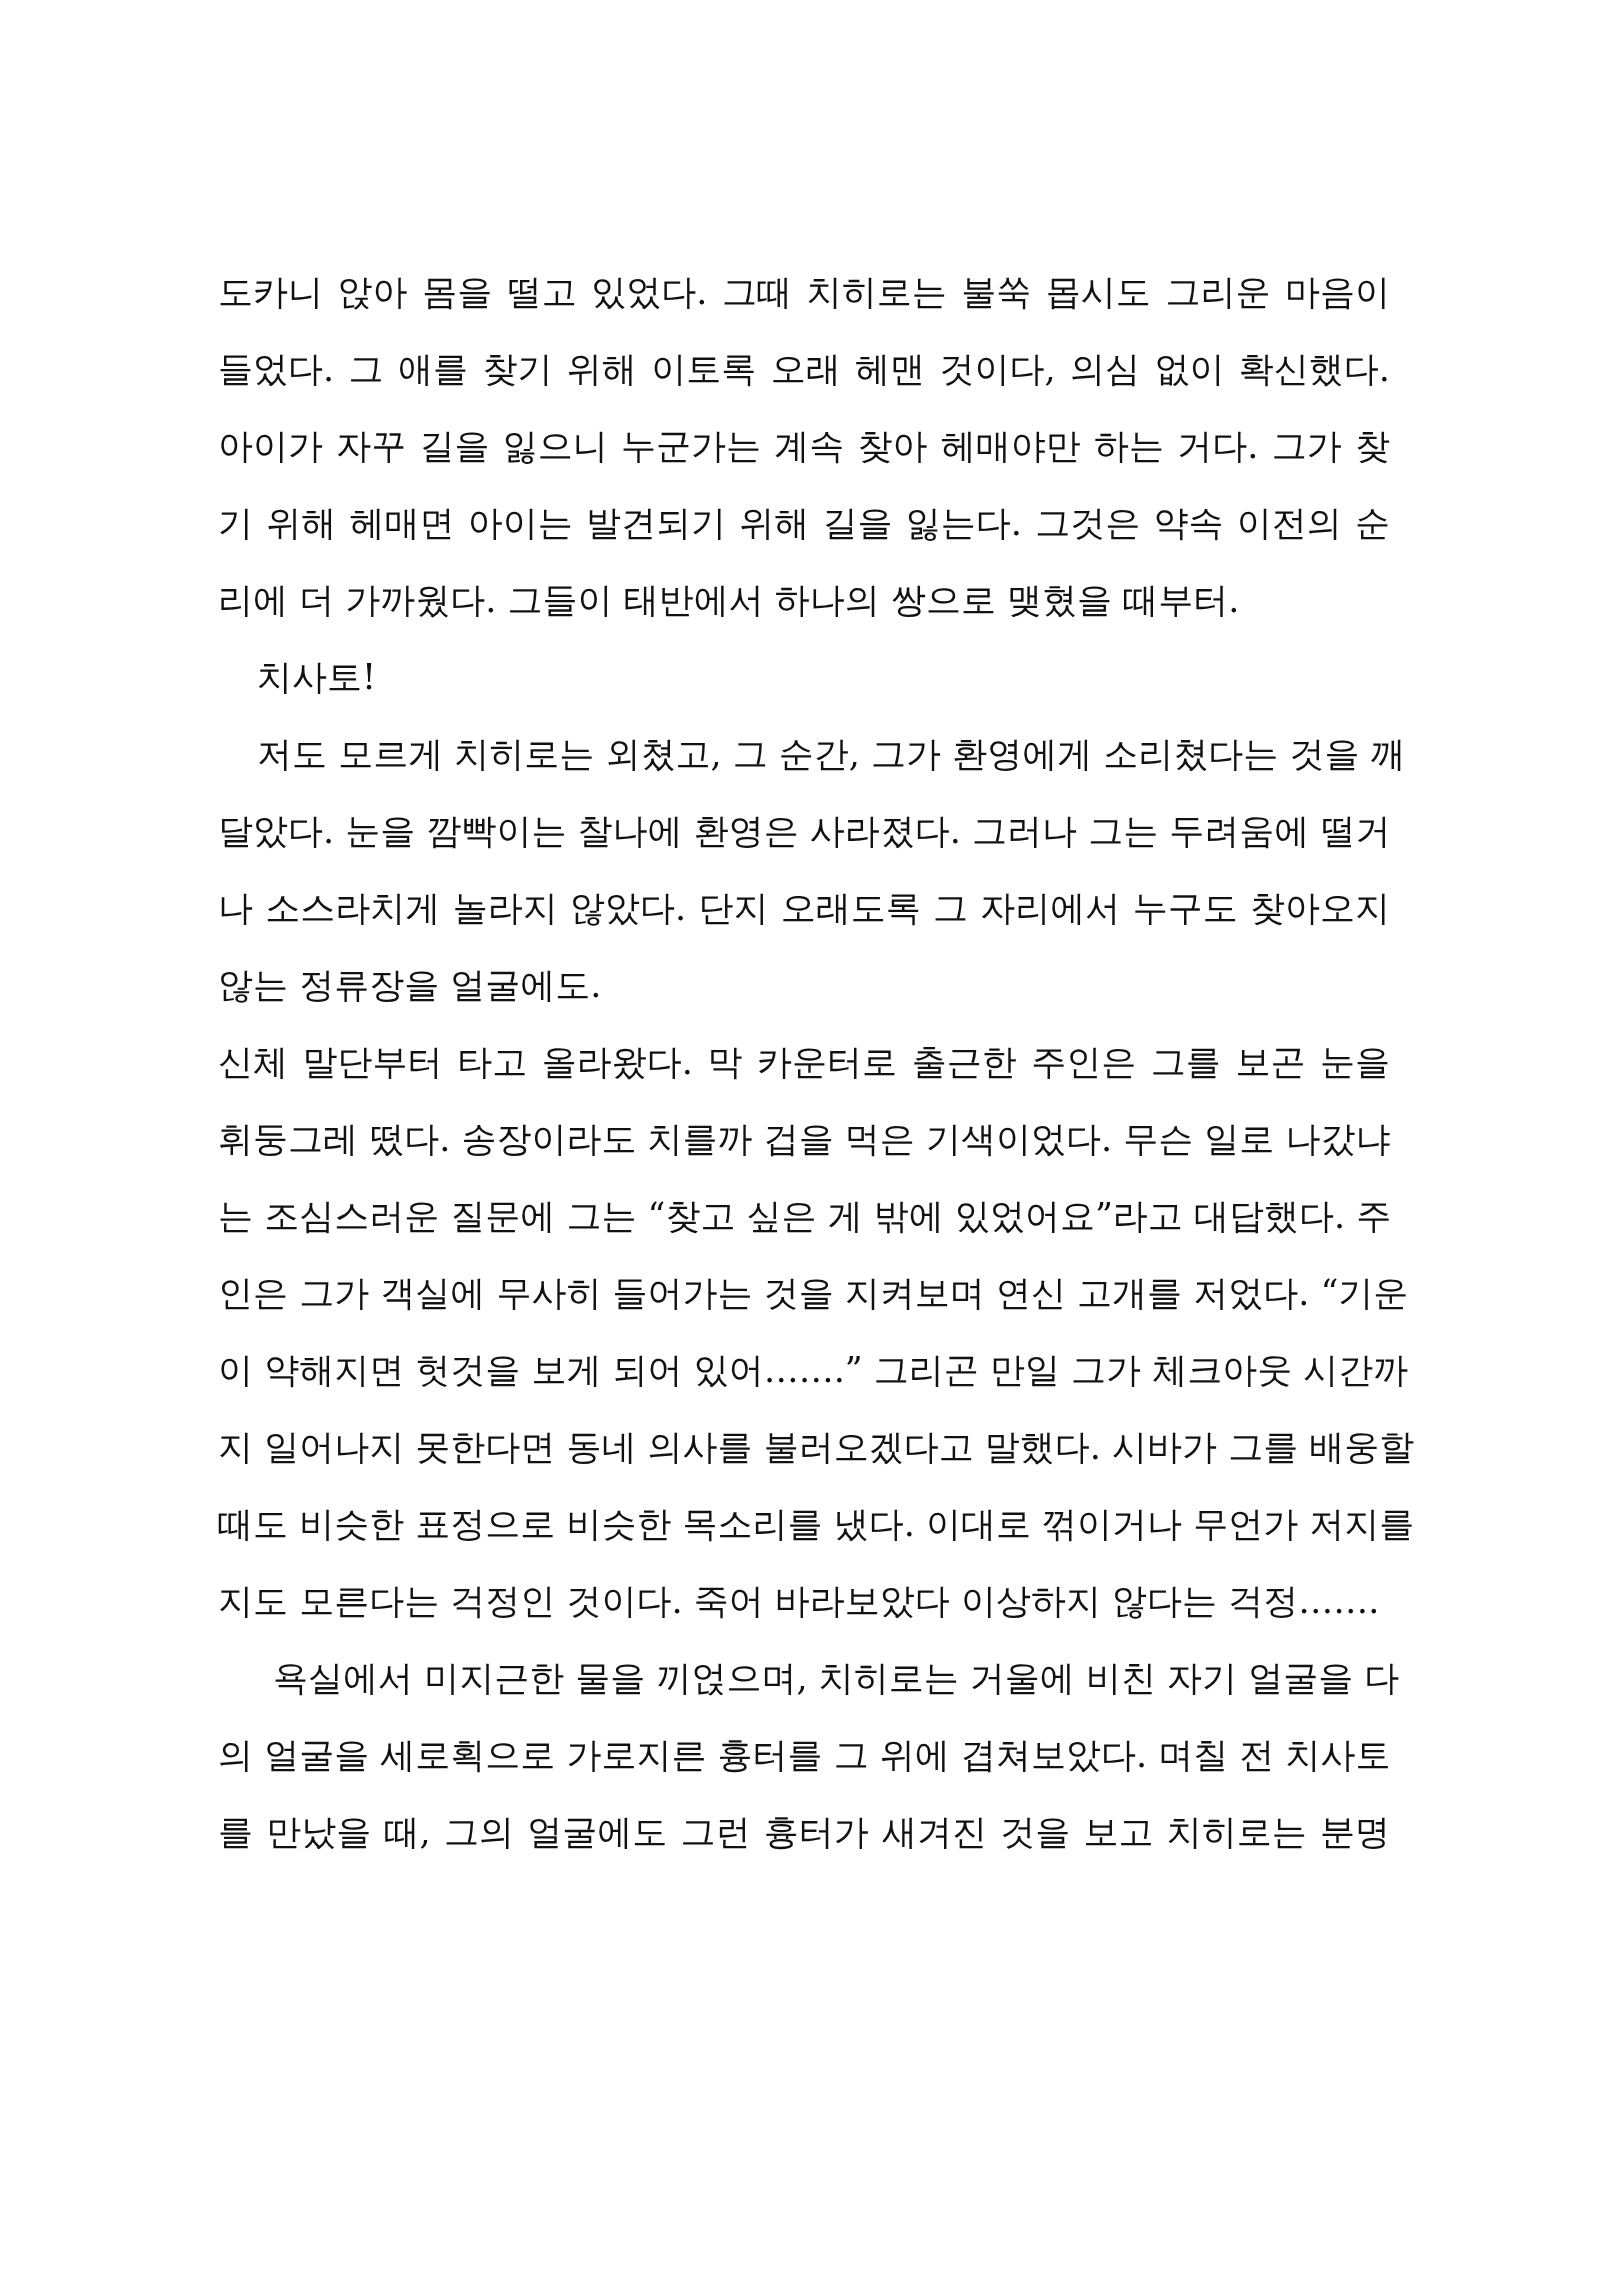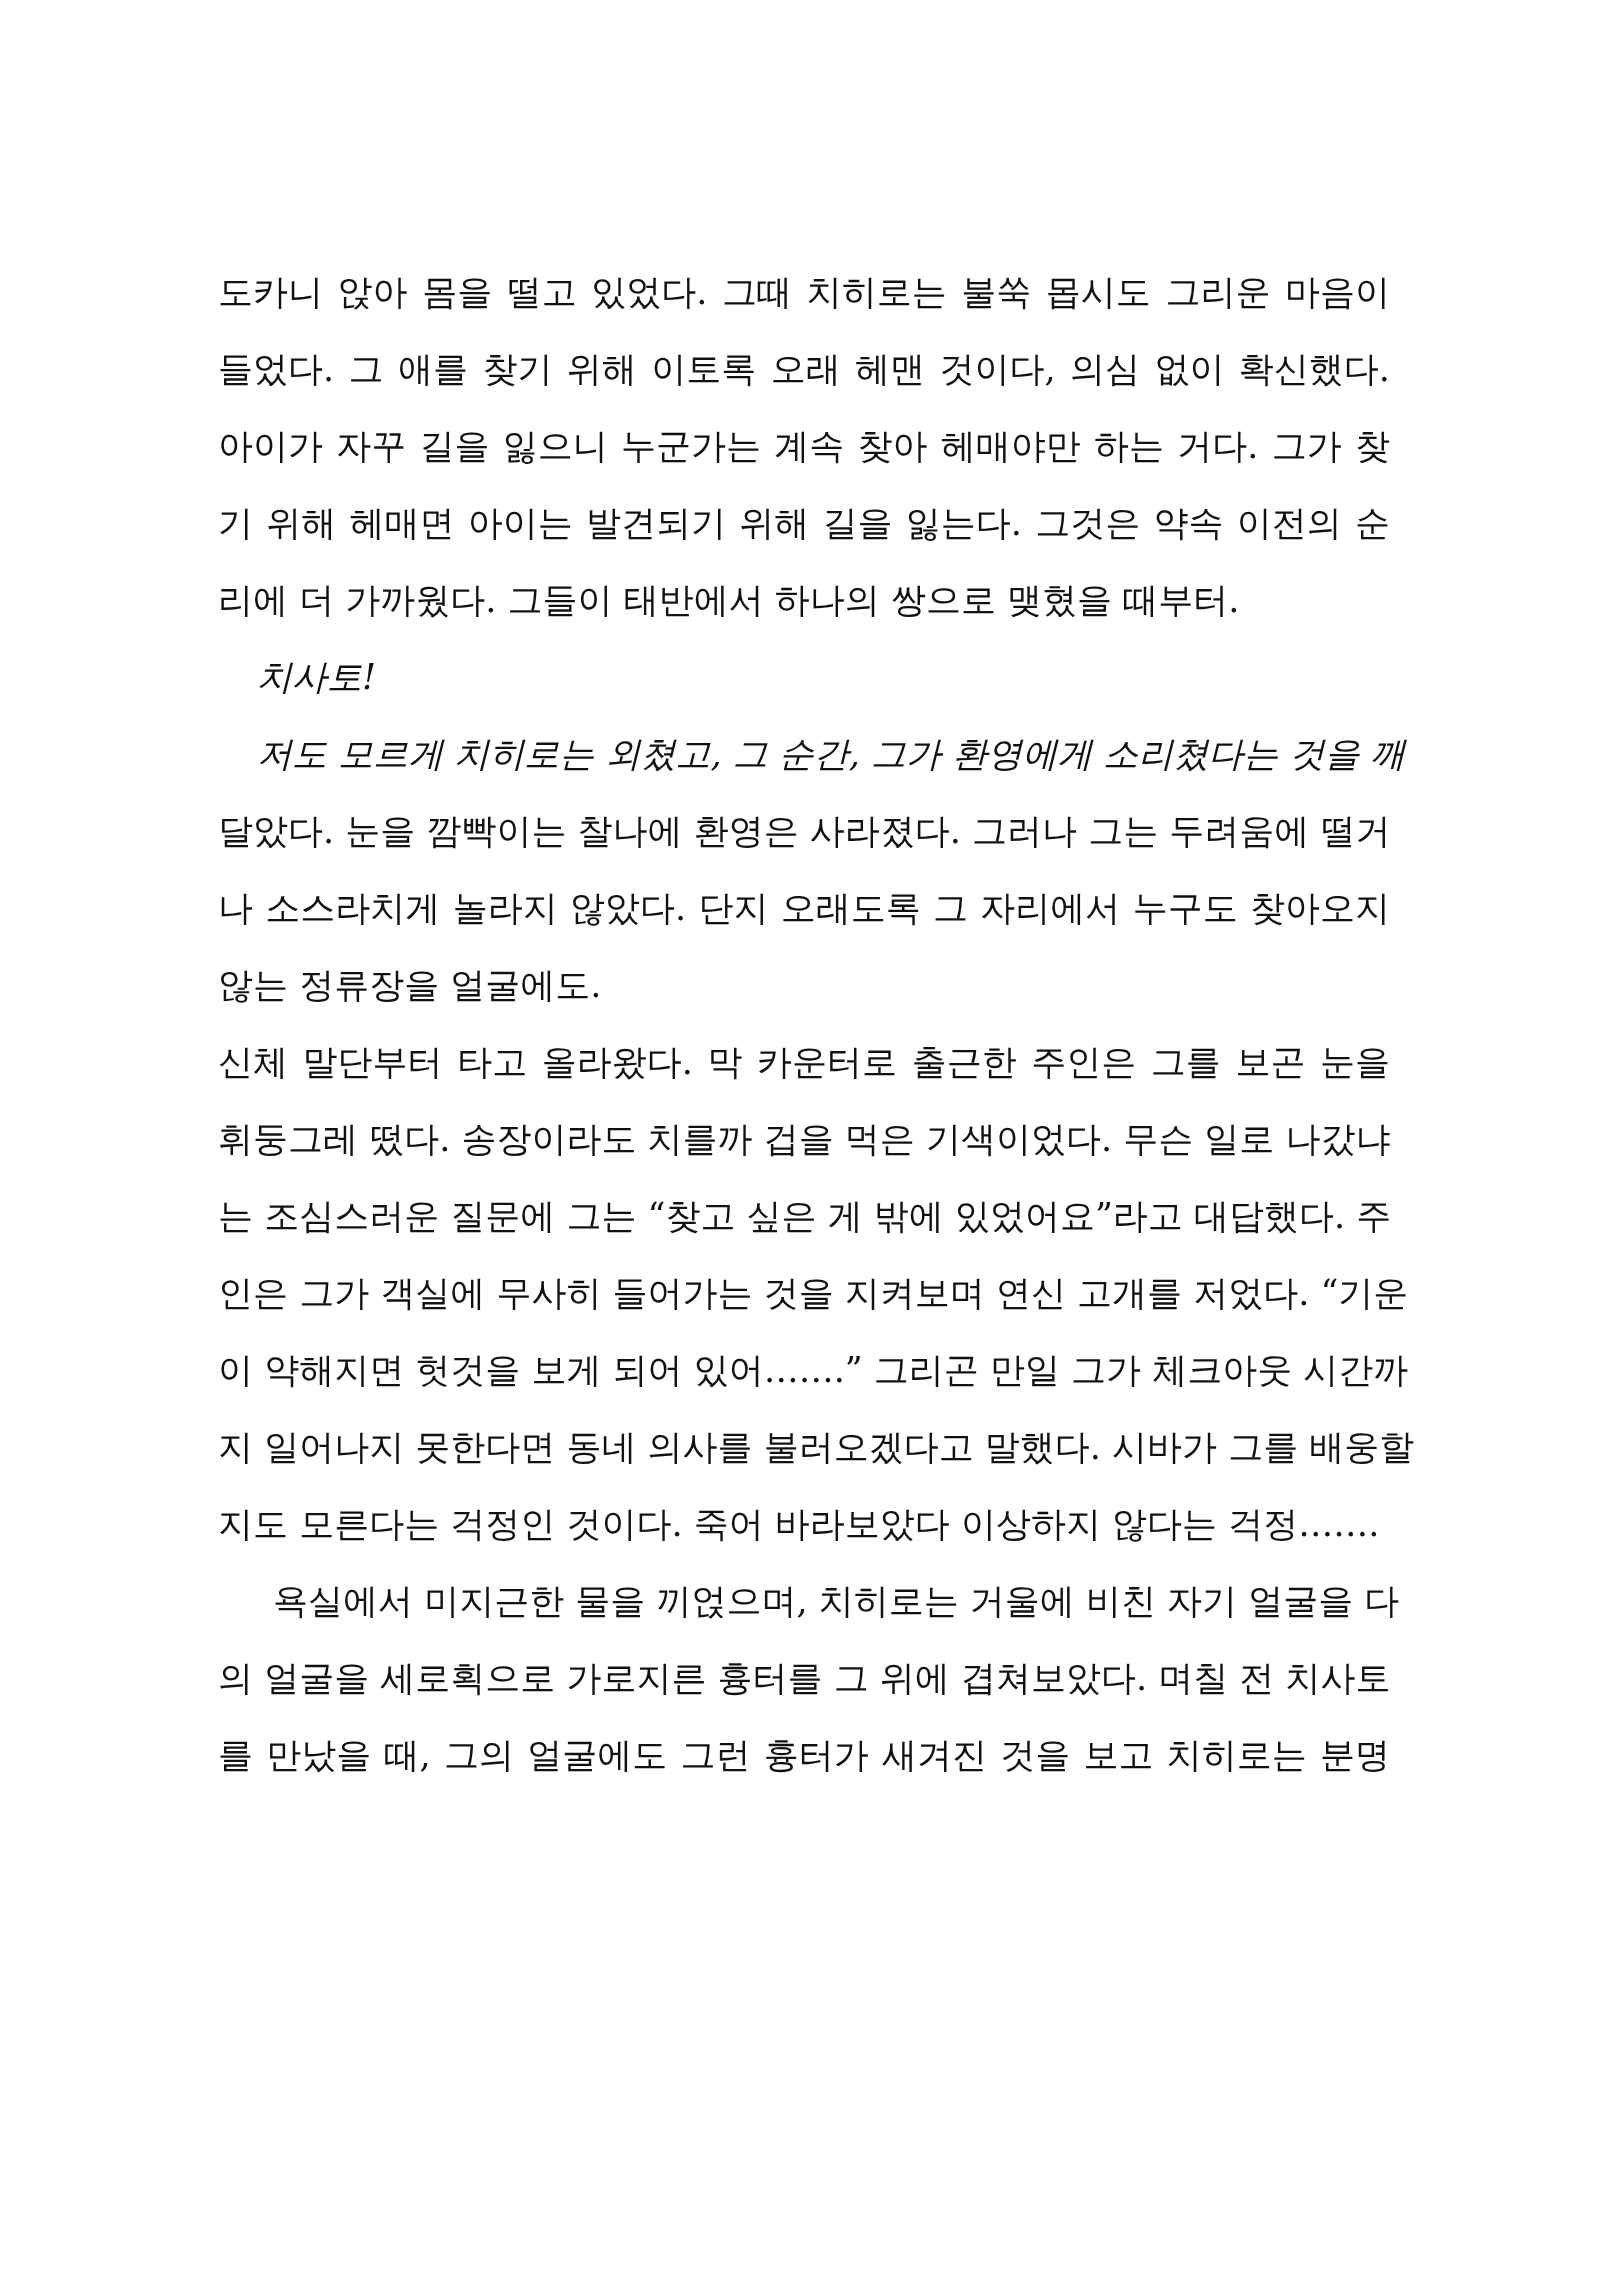--- a/index.html
+++ b/index.html
@@ -37,21 +37,20 @@
       white-space: nowrap;
       text-align: justify;
       text-align-last: justify;
       overflow: visible;
     }
     .line.last {
       text-align-last: left;
     }
     .line.indent {
       padding-left: 39px;
-      font-style: italic;
     }
     .line.indent-wide {
       padding-left: 55px;
     }
     .line span {
       display: inline;
     }
   </style>
 </head>
 <body>
@@ -67,19 +66,20 @@
     <div class="line indent"><span>저도 모르게 치히로는 외쳤고, 그 순간, 그가 환영에게 소리쳤다는 것을 깨</span></div>
     <div class="line"><span>달았다. 눈을 깜빡이는 찰나에 환영은 사라졌다. 그러나 그는 두려움에 떨거</span></div>
     <div class="line"><span>나 소스라치게 놀라지 않았다. 단지 오래도록 그 자리에서 누구도 찾아오지</span></div>
     <div class="line last"><span>않는 정류장을 얼굴에도.</span></div>
     <div class="line"><span>신체 말단부터 타고 올라왔다. 막 카운터로 출근한 주인은 그를 보곤 눈을</span></div>
     <div class="line"><span>휘둥그레 떴다. 송장이라도 치를까 겁을 먹은 기색이었다. 무슨 일로 나갔냐</span></div>
     <div class="line"><span>는 조심스러운 질문에 그는 “찾고 싶은 게 밖에 있었어요”라고 대답했다. 주</span></div>
     <div class="line"><span>인은 그가 객실에 무사히 들어가는 것을 지켜보며 연신 고개를 저었다. “기운</span></div>
     <div class="line"><span>이 약해지면 헛것을 보게 되어 있어…….” 그리곤 만일 그가 체크아웃 시간까</span></div>
     <div class="line"><span>지 일어나지 못한다면 동네 의사를 불러오겠다고 말했다. 시바가 그를 배웅할</span></div>
+    <div class="line"><span>때도 비슷한 표정으로 비슷한 목소리를 냈다. 이대로 꺾이거나 무언가 저지를</span></div>
     <div class="line last"><span>지도 모른다는 걱정인 것이다. 죽어 바라보았다 이상하지 않다는 걱정…….</span></div>
     <div class="line indent-wide"><span>욕실에서 미지근한 물을 끼얹으며, 치히로는 거울에 비친 자기 얼굴을 다</span></div>
     <div class="line"><span>의 얼굴을 세로획으로 가로지른 흉터를 그 위에 겹쳐보았다. 며칠 전 치사토</span></div>
     <div class="line"><span>를 만났을 때, 그의 얼굴에도 그런 흉터가 새겨진 것을 보고 치히로는 분명</span></div>
   </div>
 </div>
 
 
 </body></html>

